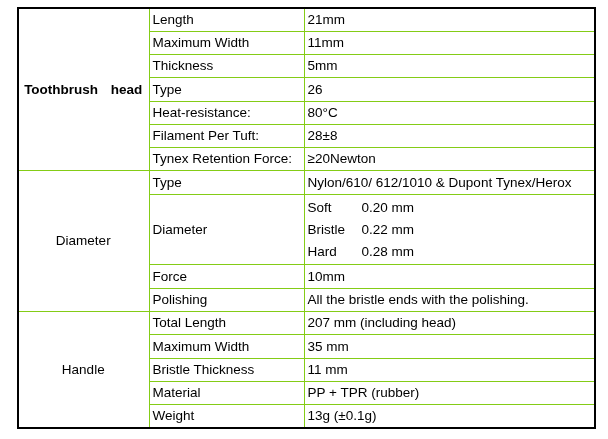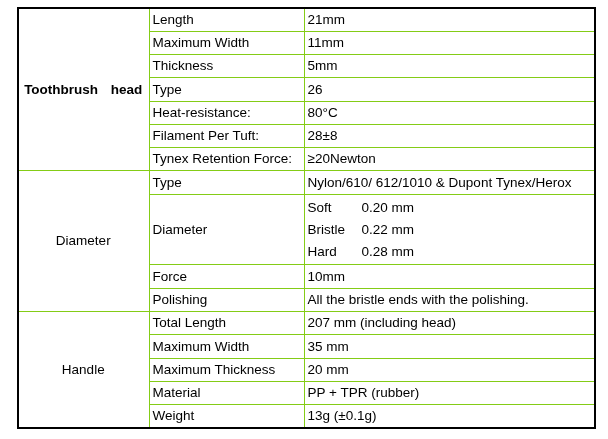--- a/index.html
+++ b/index.html
@@ -127,22 +127,22 @@
     <tr class="r">
       <td class="sec" rowspan="5">Handle</td>
       <td>Total Length</td>
       <td>207 mm (including head)</td>
     </tr>
     <tr class="r">
       <td>Maximum Width</td>
       <td>35 mm</td>
     </tr>
     <tr class="r">
-      <td>Maximum Thickness</td>
-      <td>20 mm</td>
+      <td>Bristle Thickness</td>
+      <td>11 mm</td>
     </tr>
     <tr class="r">
       <td>Material</td>
       <td>PP + TPR (rubber)</td>
     </tr>
     <tr class="r">
       <td>Weight</td>
       <td>13g (±0.1g)</td>
     </tr>
   </tbody>

